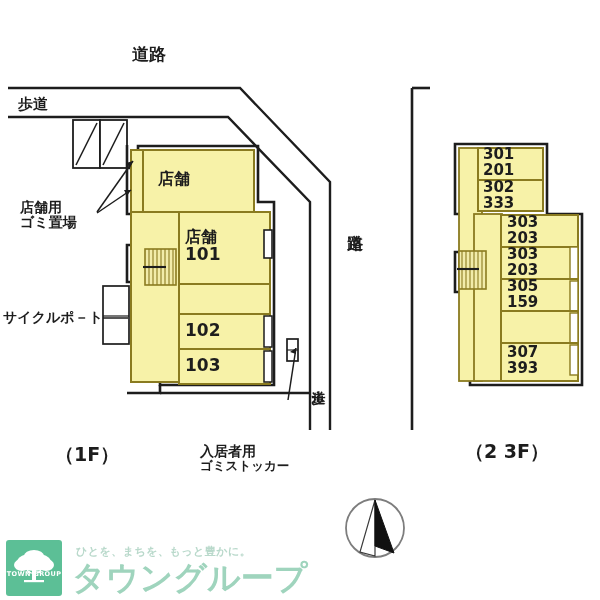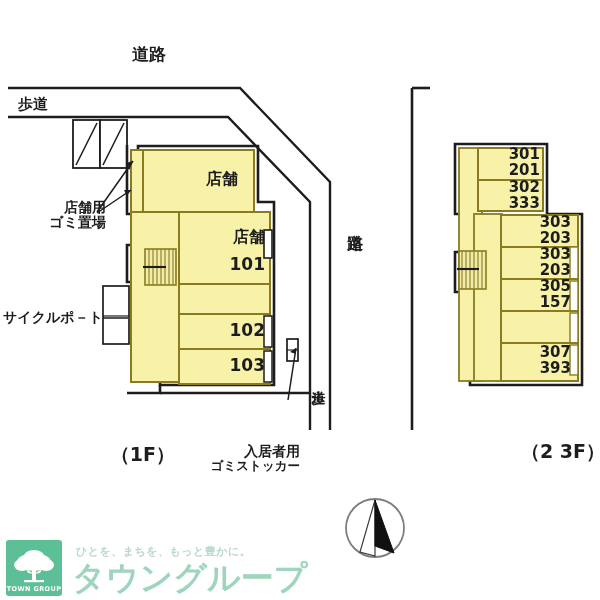--- a/index.html
+++ b/index.html
@@ -30,42 +30,42 @@
     color: #1d1d1d;
     white-space: nowrap;
     line-height: 1.08;
     letter-spacing: 0px;
   }
   .lbl.vert {
     writing-mode: vertical-rl;
     text-orientation: upright;
     white-space: nowrap;
   }
-  .lbl.ctr { text-align: right; }
+  .lbl.ctr { text-align: left; }
 
   
   #footer-logo {
     position: absolute;
     left: 0; top: 538px;
     width: 600px; height: 62px;
   }
   #logo-mark {
     position: absolute;
     left: 6px; top: 2px;
     width: 56px; height: 56px;
     background: #5cbf96;
     border-radius: 3px;
   }
   #logo-mark .tree-svg {
     position: absolute; left: 0; top: 0;
     width: 56px; height: 56px;
   }
   #logo-mark .mark-text {
     position: absolute;
-    left: 0; bottom: 3px;
+    left: 0; bottom: 18px;
     width: 56px;
     text-align: center;
     font-size: 6.5px;
     font-weight: bold;
     color: #ffffff;
     letter-spacing: 0.4px;
   }
   #logo-tagline {
     position: absolute;
     left: 76px; top: 6px;
@@ -286,21 +286,21 @@
 
   <div class="lbl ctr" style="left:200px; top:404px; width:100px; font-size:13px;margin-top:40px;">
     <div style="font-size:14px;">入居者用</div>
     <div style="font-size:12.5px;">ゴミストッカー</div>
   </div>
 
   <div class="lbl ctr" style="left:158px; top:170px; width:80px; font-size:16px;">店舗</div>
 
   <div class="lbl ctr" style="left:185px; top:228px; width:80px; font-size:16px;">
     <div>店舗</div>
-    <div style="font-size:17px;margin-top:10px;">101</div>
+    <div style="font-size:17px;">101</div>
   </div>
 
   <div class="lbl ctr" style="left:185px; top:321px; width:80px; font-size:17px;">102</div>
 
   <div class="lbl ctr" style="left:185px; top:356px; width:80px; font-size:17px;">103</div>
 
   <div class="lbl ctr" style="left:55px; top:444px; width:120px; font-size:19px;">（1F）</div>
 
   <div class="lbl ctr" style="left:483px; top:146px; width:57px; font-size:15px;">
     <div>301</div>
@@ -317,21 +317,21 @@
     <div>203</div>
   </div>
 
   <div class="lbl ctr" style="left:507px; top:246px; width:64px; font-size:15px;">
     <div>303</div>
     <div>203</div>
   </div>
 
   <div class="lbl ctr" style="left:507px; top:278px; width:64px; font-size:15px;">
     <div>305</div>
-    <div>157</div>
+    <div>159</div>
   </div>
 
 
   <div class="lbl ctr" style="left:507px; top:344px; width:64px; font-size:15px;">
     <div>307</div>
     <div>393</div>
   </div>
 
   <div class="lbl ctr" style="left:465px; top:441px; width:140px; font-size:19px;">（2 3F）</div>
 

